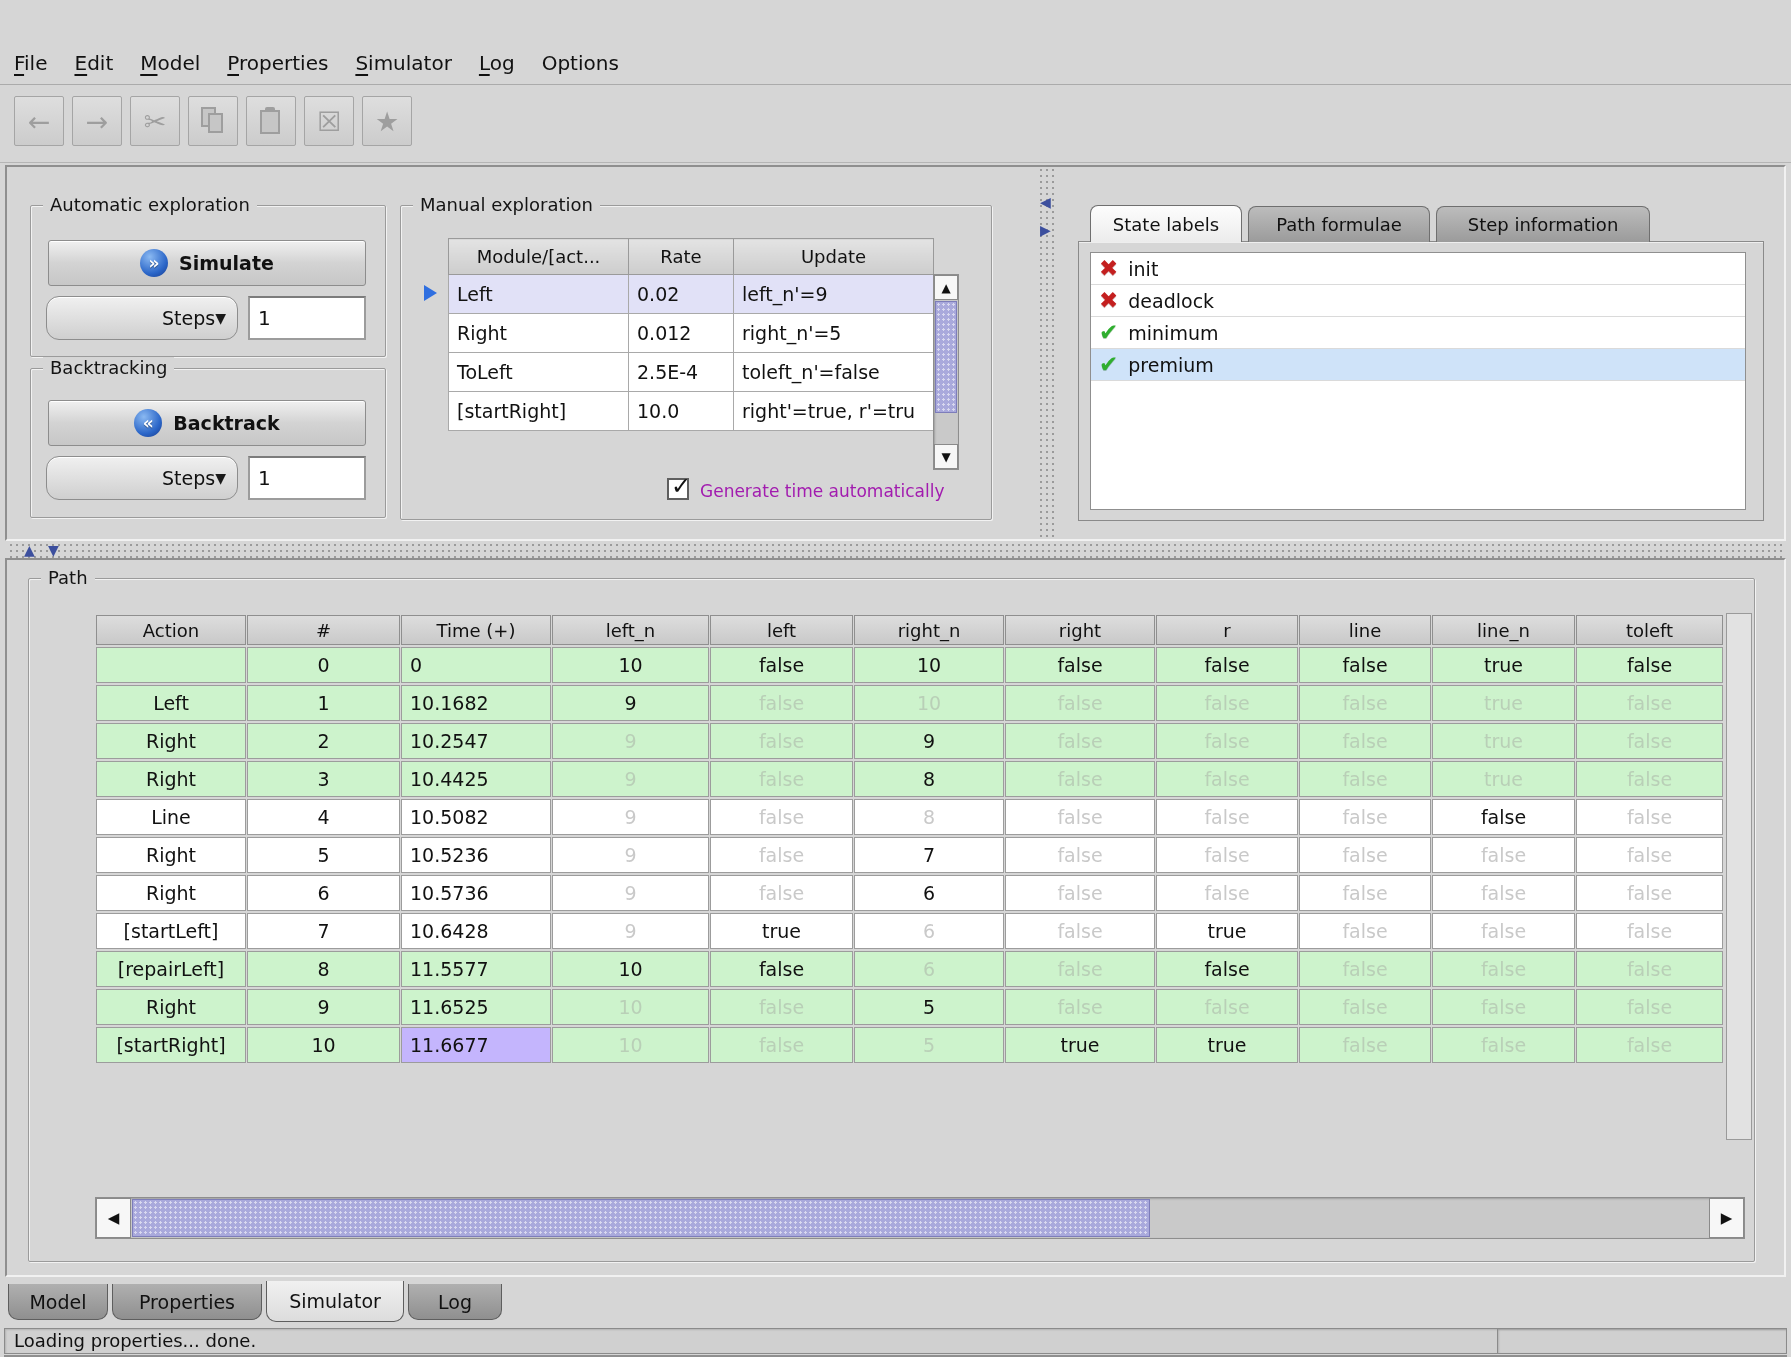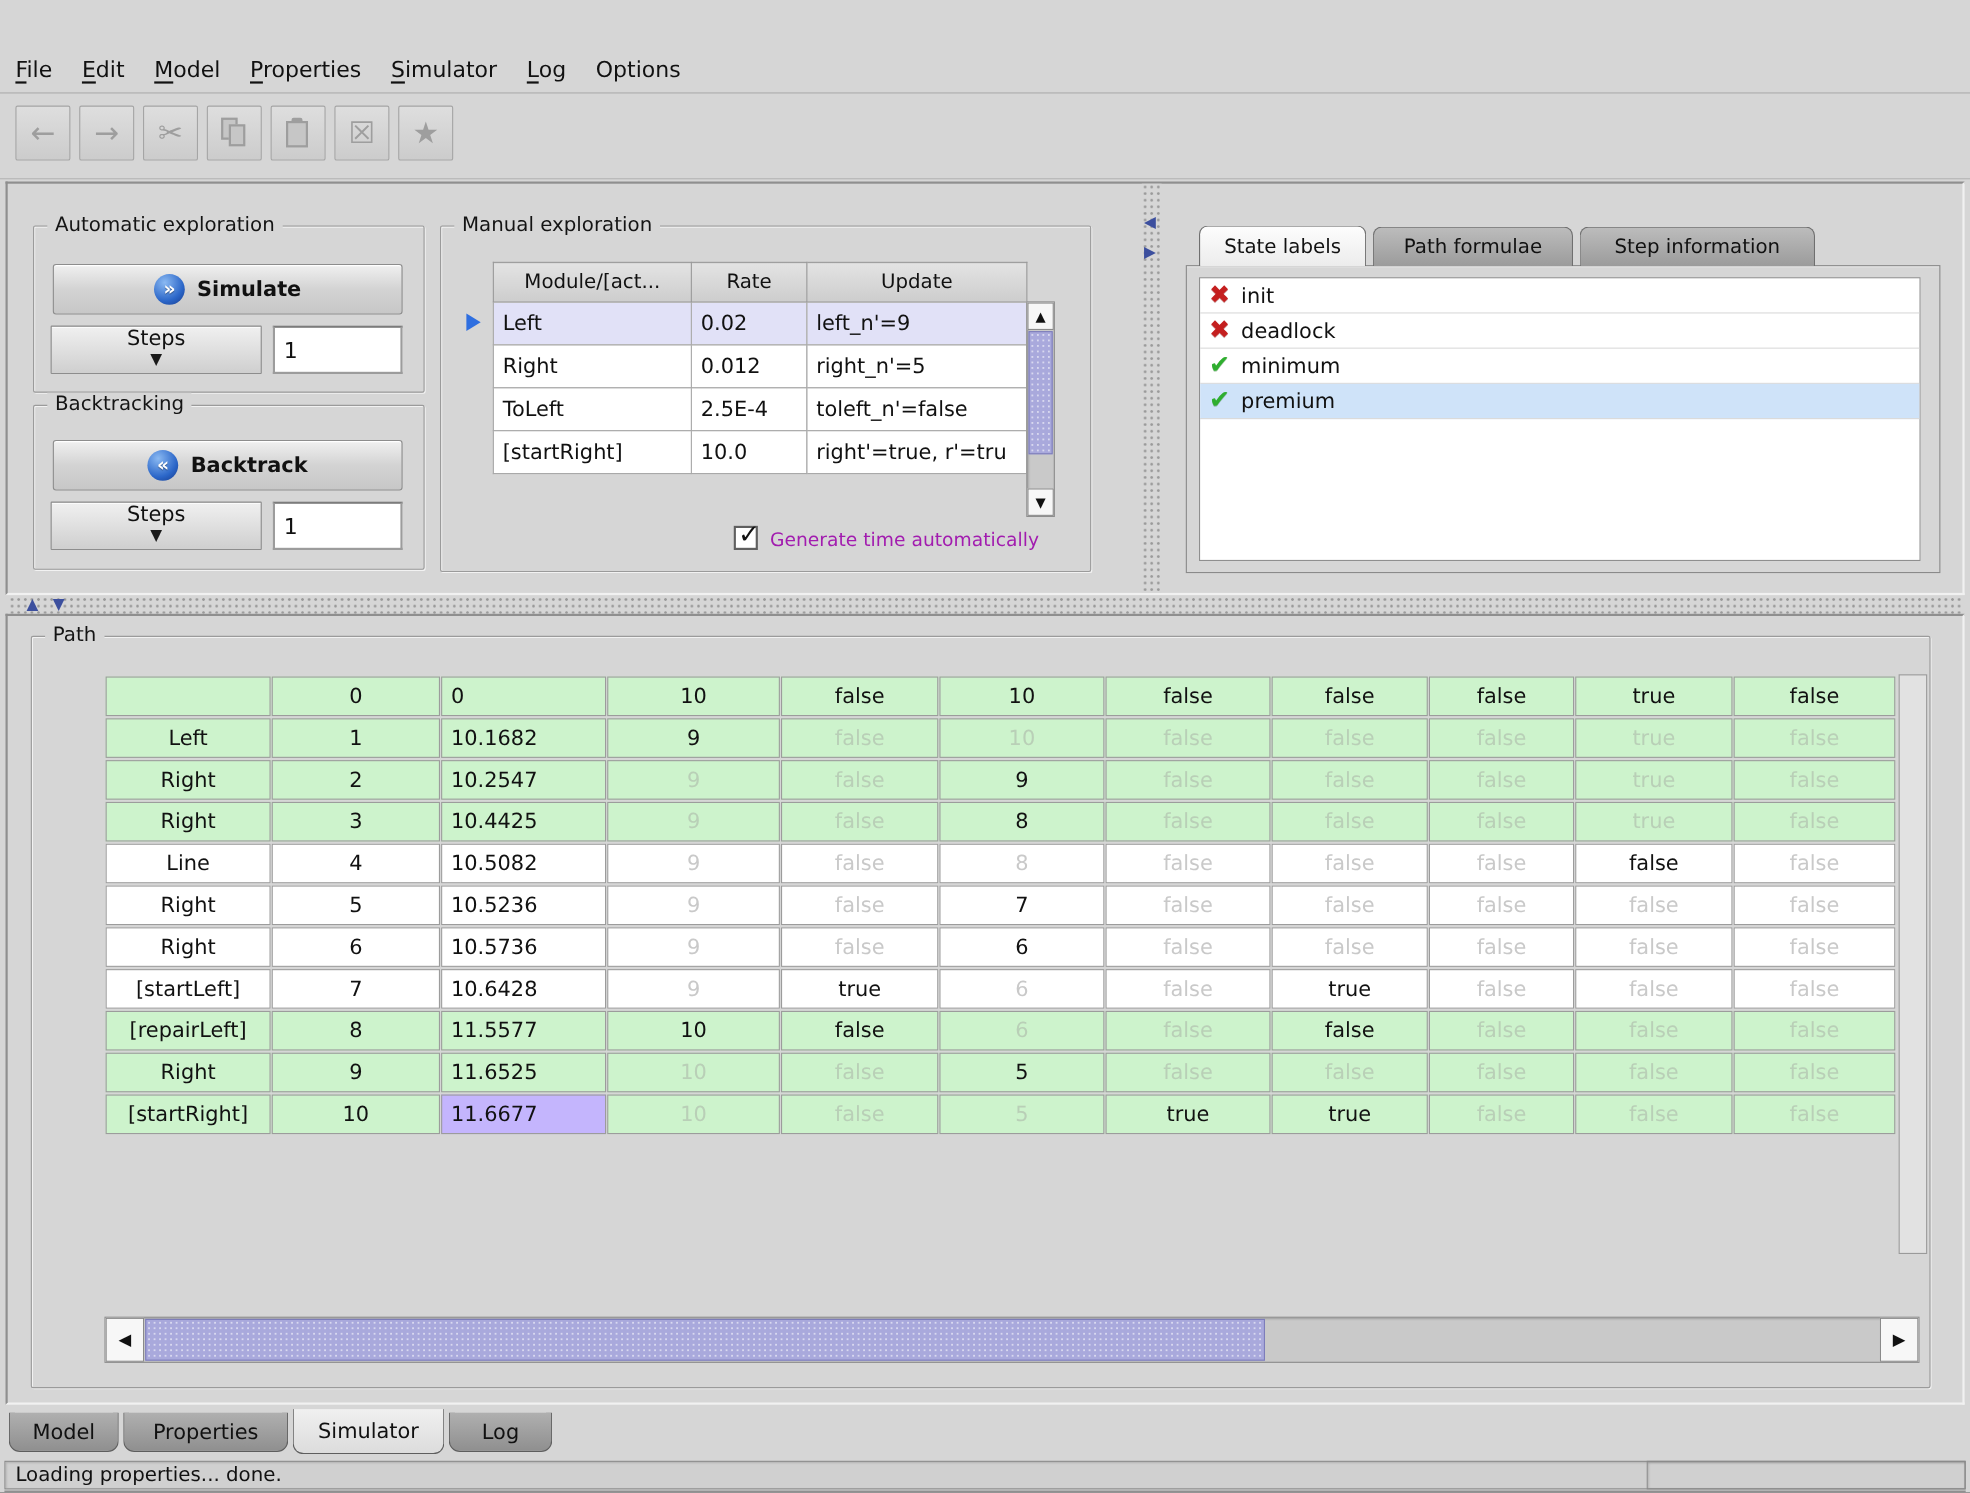--- a/index.html
+++ b/index.html
@@ -48,23 +48,23 @@
   .grp-title{position:absolute;top:-12px;left:12px;background:#d6d6d6;padding:0 7px;font-size:18px;color:#141414;}
 
   
   .big-btn{position:absolute;display:flex;align-items:center;justify-content:center;gap:11px;
     background:linear-gradient(#f0f0f0,#d3d3d3 50%,#c7c7c7);border:1px solid #8d8d8d;border-radius:3px;
     box-shadow:inset 0 1px 0 #ffffff;font-size:19px;font-weight:700;}
   .play-icon{width:28px;height:28px;border-radius:50%;color:#fff;font-size:17px;font-weight:700;
     display:flex;align-items:center;justify-content:center;
     background:radial-gradient(circle at 35% 28%,#8ab9f2,#2b66c8 62%,#16398a);
     text-shadow:0 1px 1px rgba(0,0,0,.4);}
-  .combo{position:absolute;display:flex;align-items:center;justify-content:flex-start;padding:0 11px;
-    background:linear-gradient(#f0f0f0,#cfcfcf);border:1px solid #8d8d8d;border-radius:1px;
-    box-shadow:inset 0 1px 0 #ffffff;font-size:19px;flex-direction:column;}
+  .combo{position:absolute;display:flex;align-items:center;justify-content:flex-end;padding:0 11px;
+    background:linear-gradient(#f0f0f0,#cfcfcf);border:1px solid #8d8d8d;border-radius:13px;
+    box-shadow:inset 0 1px 0 #ffffff;font-size:19px;}
   .combo .arr{font-size:14px;color:#1a1a1a;}
   .num-field{position:absolute;border:2px solid #9c9c9c;border-top-color:#7c7c7c;background:#fff;
     font-size:20px;padding:0 8px;font-family:inherit;color:#111;}
 
   
   .mx-table{position:absolute;left:448px;top:238px;border-collapse:collapse;table-layout:fixed;}
   .mx-table th{height:36px;background:linear-gradient(#e3e3e3,#cdcdcd);border:1px solid #9a9a9a;
     font-size:18px;font-weight:400;padding:0 6px;white-space:nowrap;overflow:hidden;}
   .mx-table td{height:39px;background:#fff;border:1px solid #a9a9a9;font-size:19px;padding:0 8px;
     white-space:nowrap;overflow:hidden;text-align:left;}
@@ -302,20 +302,33 @@
         <col style="width: 157px;">
         <col style="width: 143px;">
         <col style="width: 150px;">
         <col style="width: 150px;">
         <col style="width: 142px;">
         <col style="width: 132px;">
         <col style="width: 143px;">
         <col style="width: 147px;">
       </colgroup>
     <thead>
+        <tr>
+          <th class="sh">Action</th>
+          <th class="sh">#</th>
+          <th class="sh">Time (+)</th>
+          <th class="sh">left_n</th>
+          <th class="sh">left</th>
+          <th class="sh">right_n</th>
+          <th class="sh">right</th>
+          <th class="sh">r</th>
+          <th class="sh">line</th>
+          <th class="sh">line_n</th>
+          <th class="sh">toleft</th>
+        </tr>
       </thead>
     <tbody>
         <tr class="bgg">
           <td style="background: rgb(205, 243, 204);"></td>
           <td style="background: rgb(205, 243, 204);">0</td>
           <td class="tleft" style="background: rgb(205, 243, 204);">0</td>
           <td style="background: rgb(205, 243, 204);">10</td>
           <td style="background: rgb(205, 243, 204);">false</td>
           <td style="background: rgb(205, 243, 204);">10</td>
           <td style="background: rgb(205, 243, 204);">false</td>

